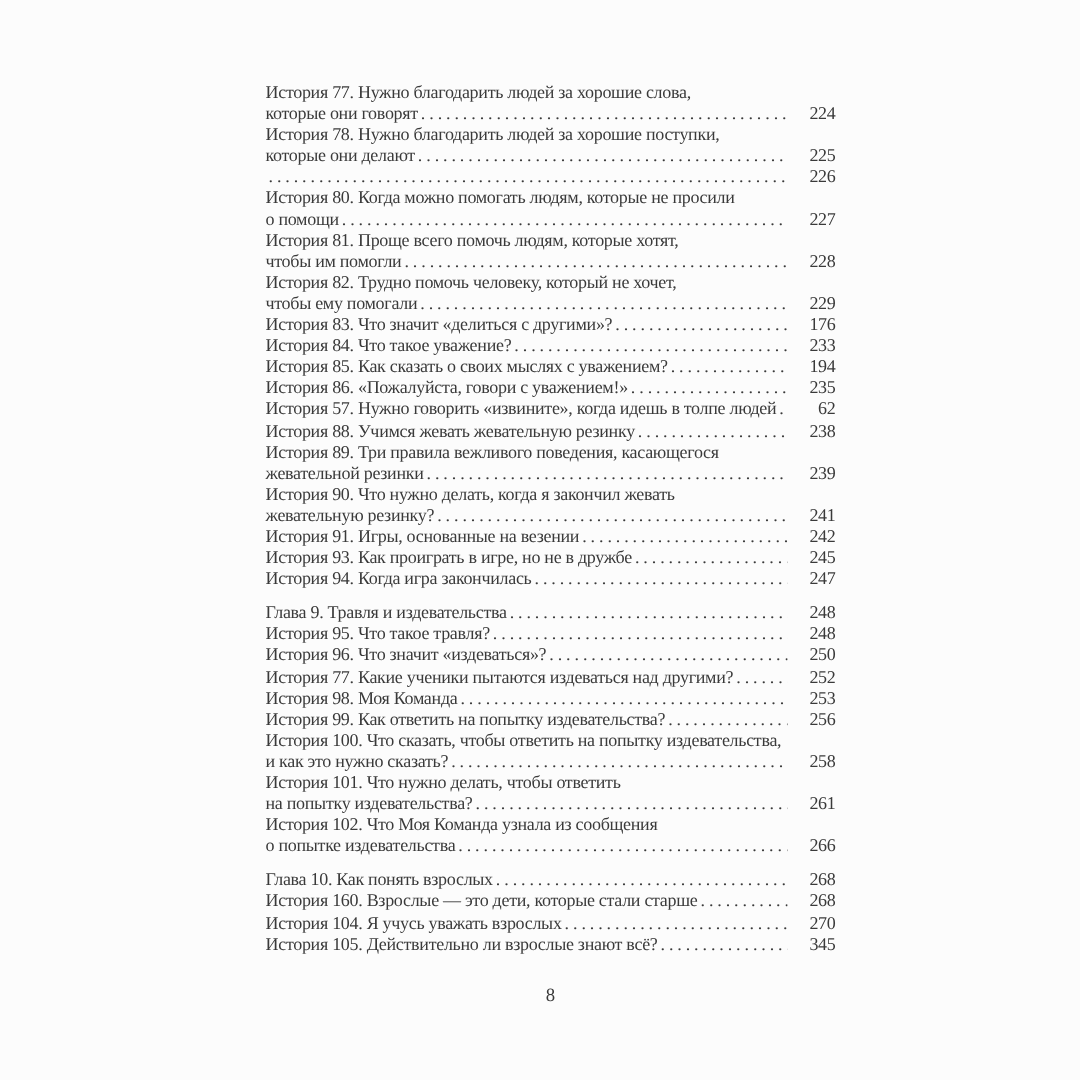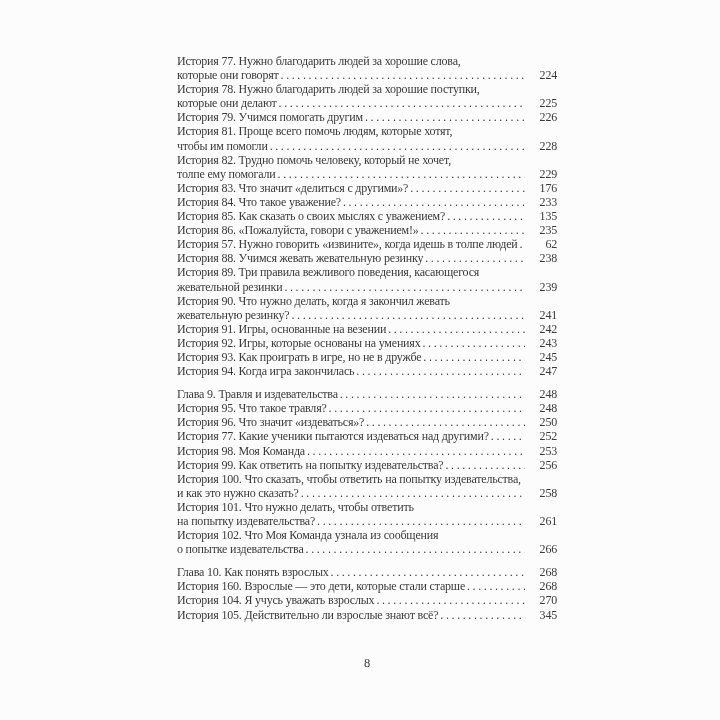--- a/index.html
+++ b/index.html
@@ -83,41 +83,50 @@
           <span class="toc-text">История 78. Нужно благодарить людей за хорошие поступки,</span>
         </div>
         <div class="toc-line">
           <span class="toc-text">которые они делают</span>
           <span class="leader"></span>
           <span class="page-num">225</span>
         </div>
       </div>
       <div class="toc-entry">
         <div class="toc-line">
-          <span class="toc-text">История 79. Учимся помогать другим</span>
           <span class="leader"></span>
           <span class="page-num">226</span>
         </div>
       </div>
       <div class="toc-entry">
         <div class="toc-line">
+          <span class="toc-text">История 80. Когда можно помогать людям, которые не просили</span>
+        </div>
+        <div class="toc-line">
+          <span class="toc-text">о помощи</span>
+          <span class="leader"></span>
+          <span class="page-num">227</span>
+        </div>
+      </div>
+      <div class="toc-entry">
+        <div class="toc-line">
           <span class="toc-text">История 81. Проще всего помочь людям, которые хотят,</span>
         </div>
         <div class="toc-line">
           <span class="toc-text">чтобы им помогли</span>
           <span class="leader"></span>
           <span class="page-num">228</span>
         </div>
       </div>
       <div class="toc-entry">
         <div class="toc-line">
           <span class="toc-text">История 82. Трудно помочь человеку, который не хочет,</span>
         </div>
         <div class="toc-line">
-          <span class="toc-text">толпе ему помогали</span>
+          <span class="toc-text">чтобы ему помогали</span>
           <span class="leader"></span>
           <span class="page-num">229</span>
         </div>
       </div>
       <div class="toc-entry">
         <div class="toc-line">
           <span class="toc-text">История 83. Что значит «делиться с другими»?</span>
           <span class="leader"></span>
           <span class="page-num">176</span>
         </div>
@@ -126,21 +135,21 @@
         <div class="toc-line">
           <span class="toc-text">История 84. Что такое уважение?</span>
           <span class="leader"></span>
           <span class="page-num">233</span>
         </div>
       </div>
       <div class="toc-entry">
         <div class="toc-line">
           <span class="toc-text">История 85. Как сказать о своих мыслях с уважением?</span>
           <span class="leader"></span>
-          <span class="page-num">135</span>
+          <span class="page-num">194</span>
         </div>
       </div>
       <div class="toc-entry">
         <div class="toc-line">
           <span class="toc-text">История 86. «Пожалуйста, говори с уважением!»</span>
           <span class="leader"></span>
           <span class="page-num">235</span>
         </div>
       </div>
       <div class="toc-entry">
@@ -175,27 +184,20 @@
           <span class="toc-text">жевательную резинку?</span>
           <span class="leader"></span>
           <span class="page-num">241</span>
         </div>
       </div>
       <div class="toc-entry">
         <div class="toc-line">
           <span class="toc-text">История 91. Игры, основанные на везении</span>
           <span class="leader"></span>
           <span class="page-num">242</span>
-        </div>
-      </div>
-      <div class="toc-entry">
-        <div class="toc-line">
-          <span class="toc-text">История 92. Игры, которые основаны на умениях</span>
-          <span class="leader"></span>
-          <span class="page-num">243</span>
         </div>
       </div>
       <div class="toc-entry">
         <div class="toc-line">
           <span class="toc-text">История 93. Как проиграть в игре, но не в дружбе</span>
           <span class="leader"></span>
           <span class="page-num">245</span>
         </div>
       </div>
       <div class="toc-entry">

